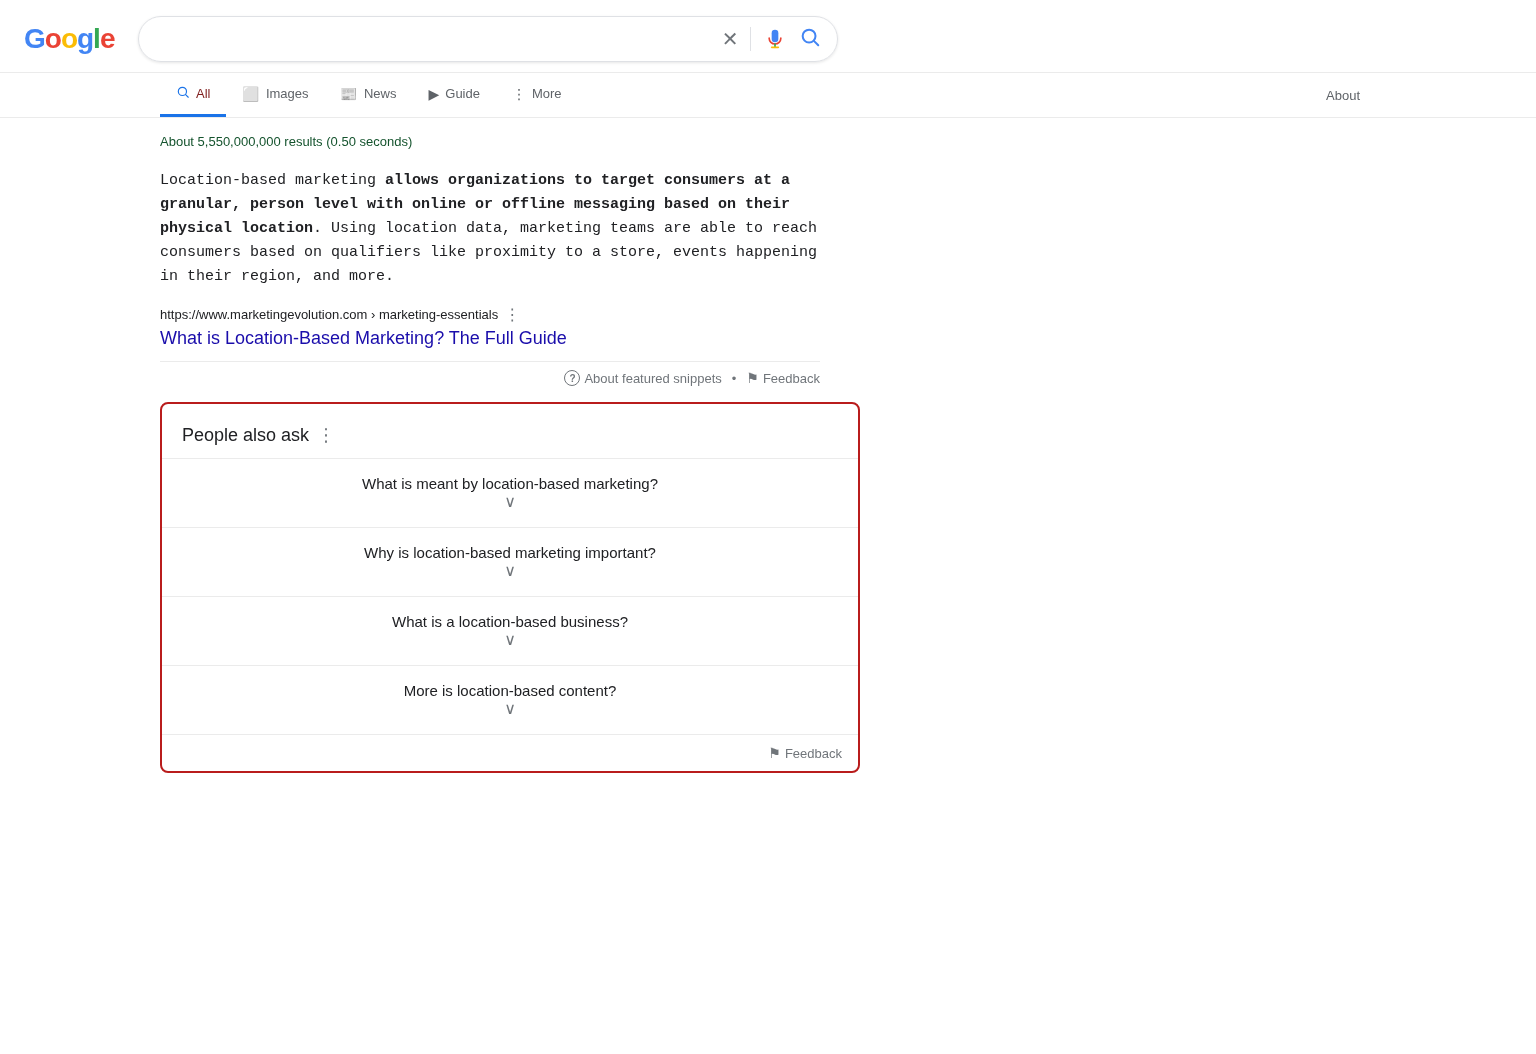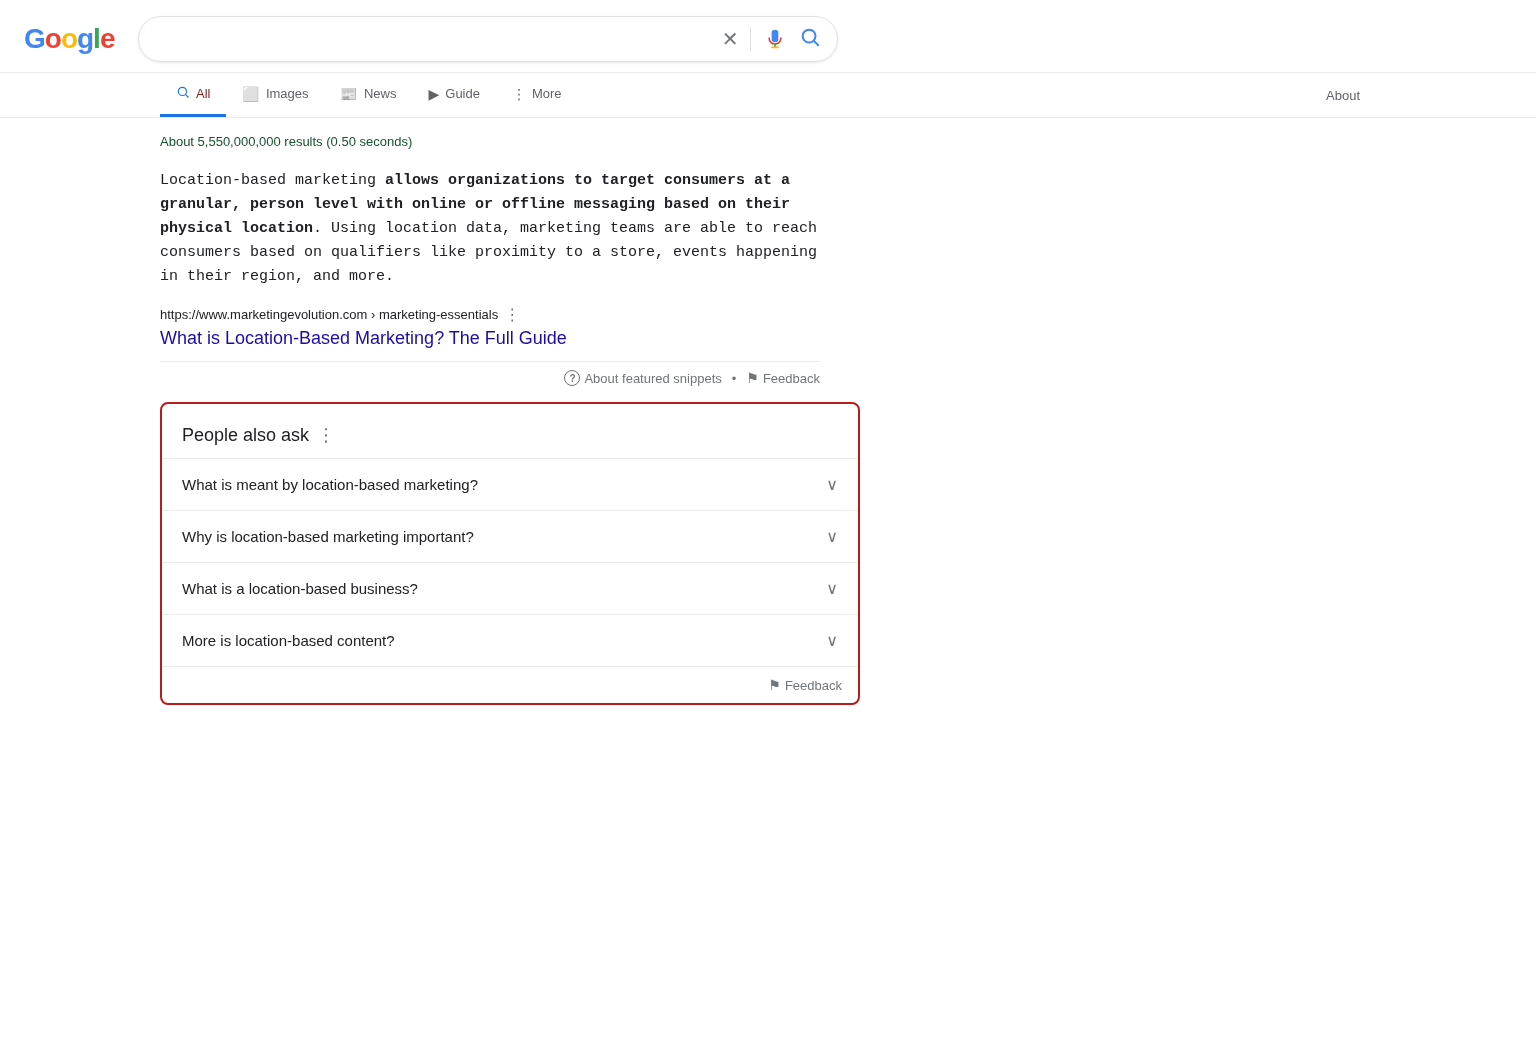--- a/index.html
+++ b/index.html
@@ -247,20 +247,21 @@
       border-top: 1px solid #ebebeb;
       padding: 0;
     }
 
     .paa-item-row {
       display: flex;
       align-items: center;
       justify-content: space-between;
       padding: 16px 20px;
       cursor: pointer;
+      flex-direction: column;
     }
 
     .paa-question {
       font-size: 15px;
       color: #202124;
     }
 
     .paa-chevron {
       color: #70757a;
       font-size: 16px;

